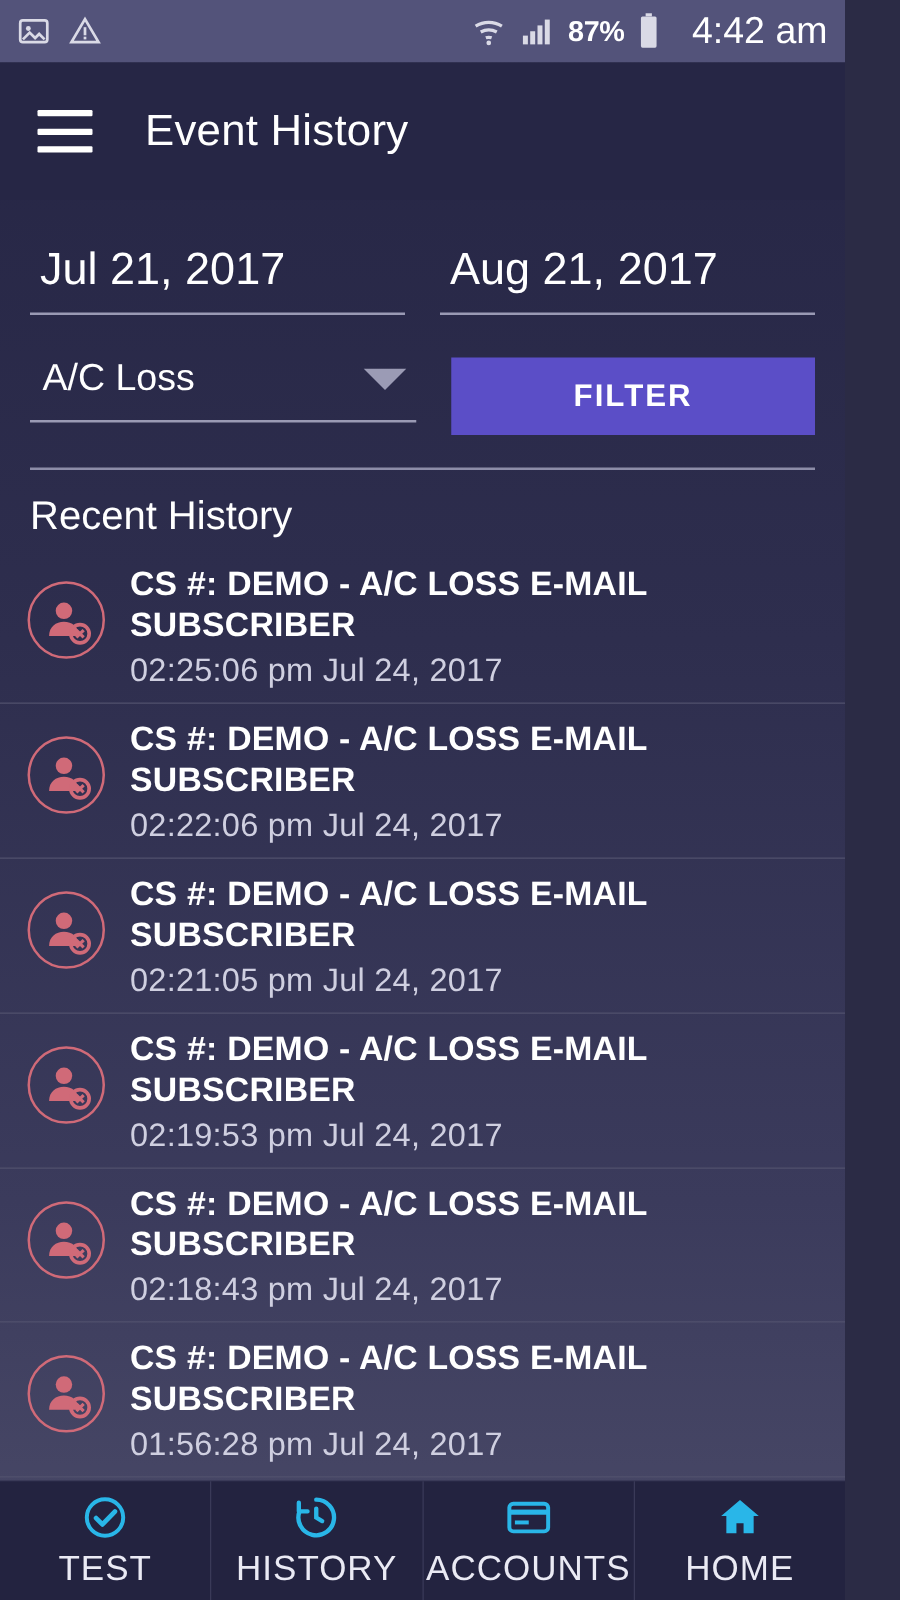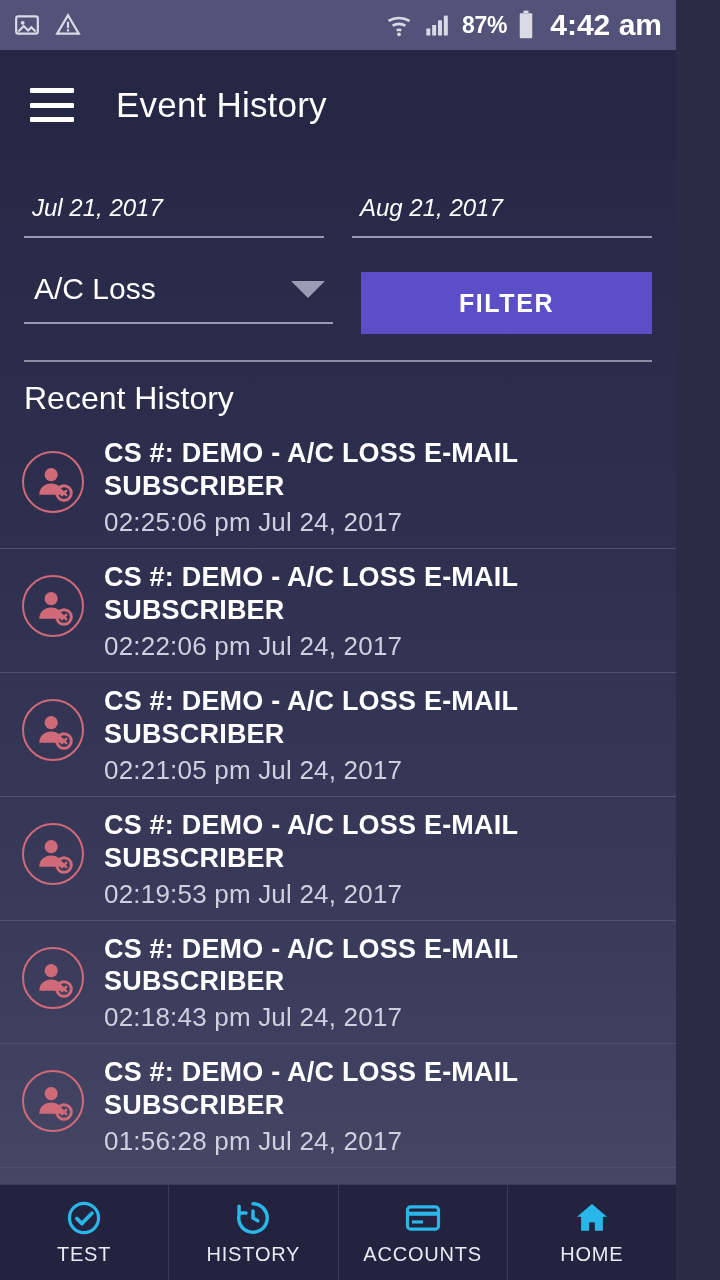--- a/index.html
+++ b/index.html
@@ -26,22 +26,22 @@
     padding: 0 14px;
     flex: 0 0 auto;
   }
   .sb-left { display: flex; align-items: center; gap: 14px; }
   .sb-right { margin-left: auto; display: flex; align-items: center; gap: 9px; }
   .sb-icon { opacity: 0.92; display: flex; align-items: center; }
   .sb-batt-text {
     color: #ffffff; font-size: 23px; font-weight: bold; letter-spacing: -0.3px;
   }
   .sb-clock {
-    color: #ffffff; font-size: 30px; font-weight: bold; letter-spacing: 0px;
-    margin-left: 5px;
+    color: #ffffff; font-size: 30px; font-weight: normal; letter-spacing: 0px;
+    margin-left: 16px;
   }
 
   
   .appbar {
     height: 110px;
     background: #262645;
     display: flex;
     align-items: center;
     padding: 0 30px;
     flex: 0 0 auto;
@@ -65,22 +65,21 @@
     flex: 0 0 auto;
   }
   .date-row { display: flex; gap: 28px; }
   .date-field {
     flex: 1;
     border-bottom: 2px solid #9a9ab4;
     padding: 0 6px 14px 8px;
   }
   .date-field .val {
     color: #ffffff;
-    font-size: 24px;
-    font-style: italic;
+    font-size: 36px;
   }
   .second-row {
     display: flex;
     gap: 28px;
     margin-top: 34px;
     align-items: flex-start;
     justify-content: flex-end;
   }
   .dropdown {
     flex: 1;
@@ -180,21 +179,21 @@
     flex-direction: column;
     align-items: center;
     justify-content: center;
     gap: 6px;
     border-right: 1px solid #3a3a58;
     cursor: pointer;
   }
   .nav-item:last-child { border-right: none; }
   .nav-label {
     color: #eaeaf4;
-    font-size: 20px;
+    font-size: 28px;
     letter-spacing: 0.8px;
   }
   .nav-icon { height: 38px; display: flex; align-items: center; justify-content: center; }
 </style>
 </head>
 <body>
 
 <div id="app">
 
   <div class="statusbar">

